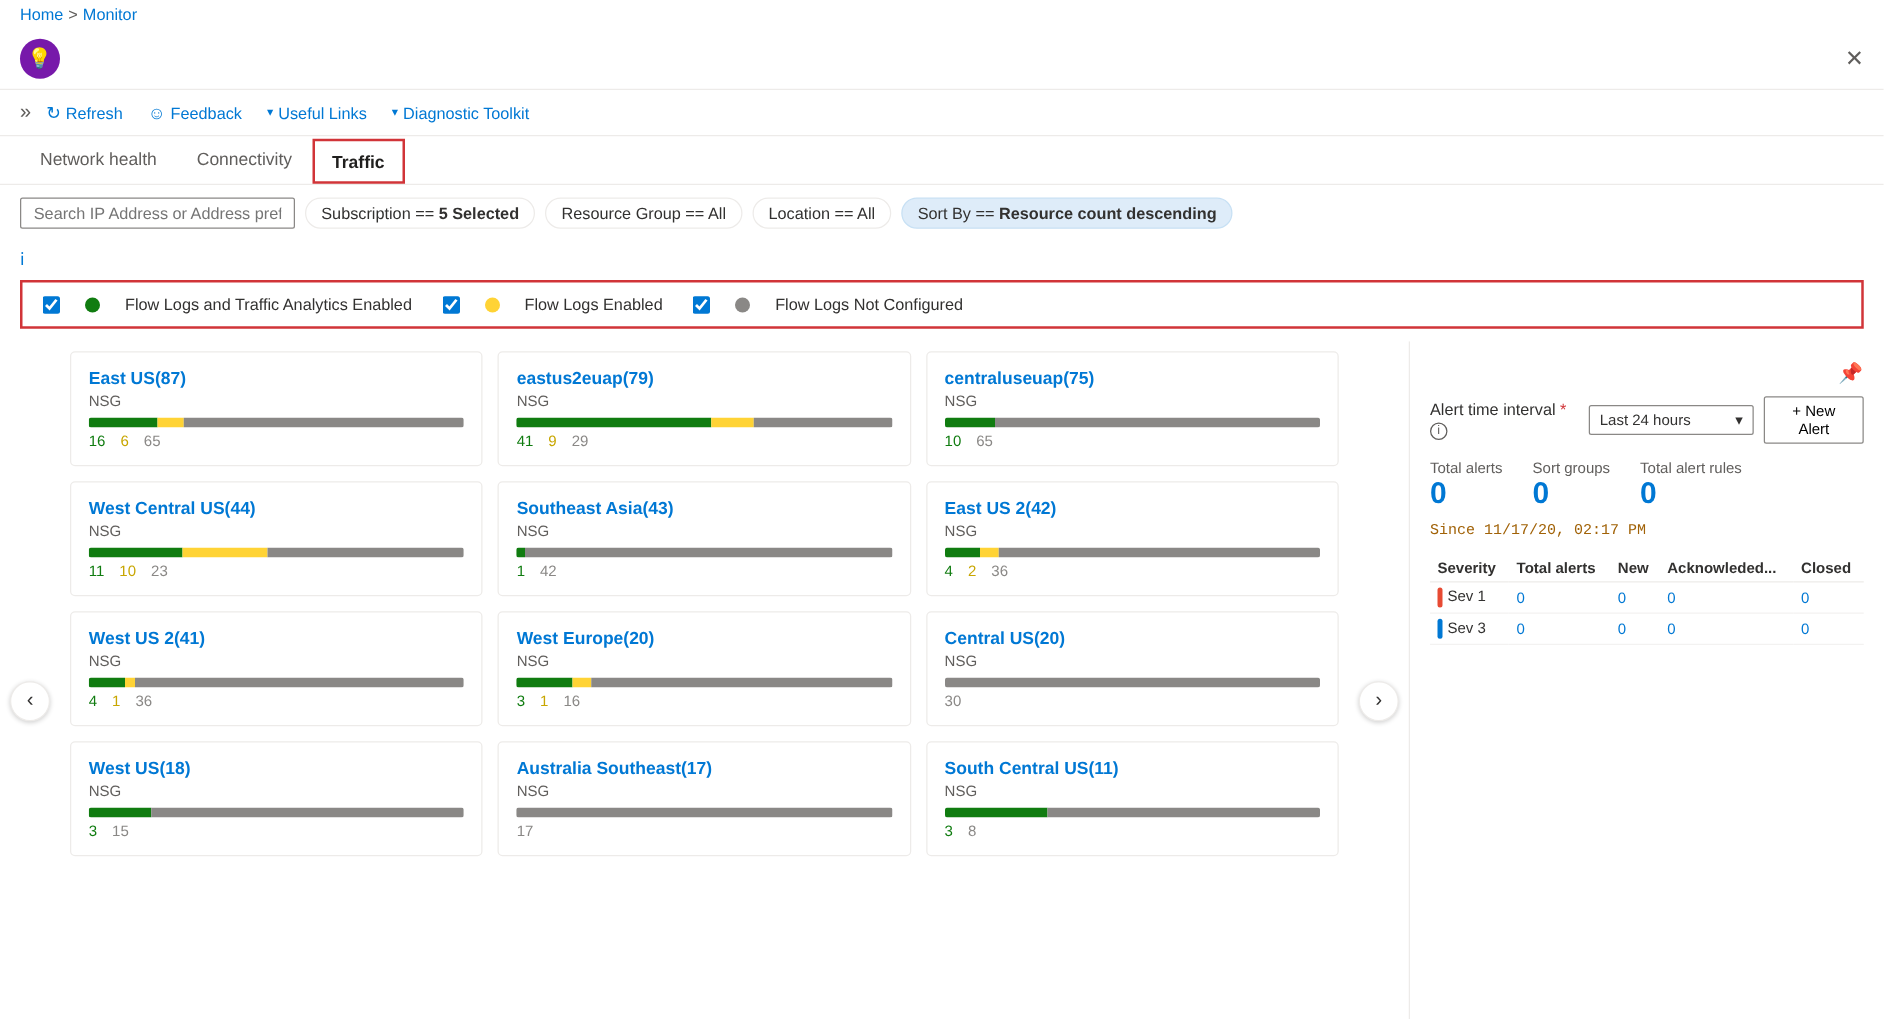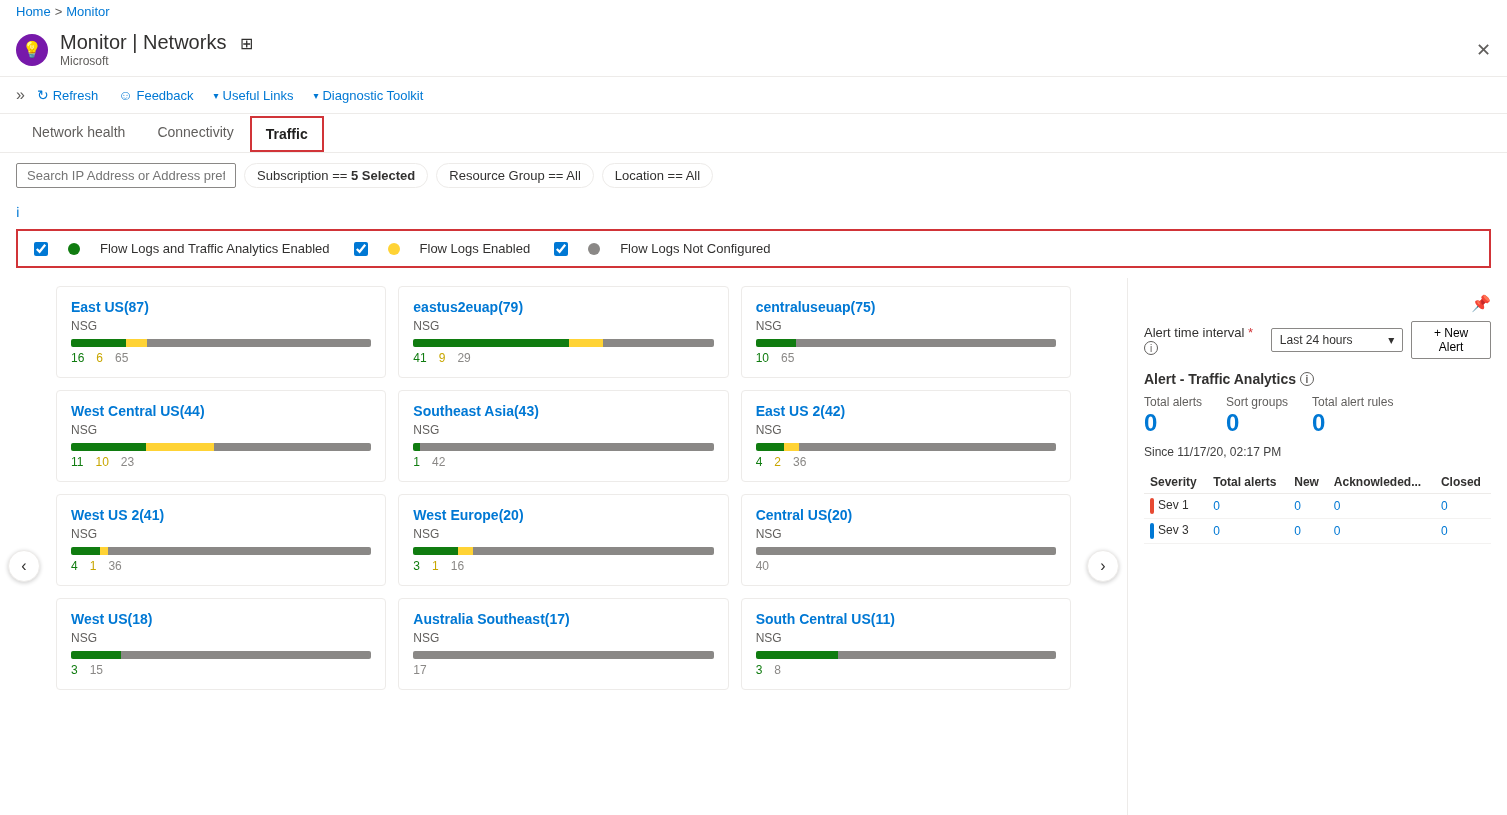--- a/index.html
+++ b/index.html
@@ -67,21 +67,21 @@
     .right-panel-pin { display: flex; justify-content: flex-end; margin-bottom: 8px; }
     .alert-interval-row { display: flex; align-items: center; gap: 8px; margin-bottom: 12px; }
     .alert-interval-select { border: 1px solid #8a8886; padding: 4px 8px; font-size: 12px; border-radius: 2px; width: 140px; background: #fff; cursor: pointer; display: flex; align-items: center; justify-content: space-between; }
     .new-alert-btn { border: 1px solid #8a8886; padding: 4px 10px; font-size: 12px; background: #fff; cursor: pointer; border-radius: 2px; }
     
     .alert-title { font-size: 14px; font-weight: 600; margin-bottom: 8px; display: flex; align-items: center; gap: 4px; }
     .alert-metrics { display: flex; gap: 24px; margin-bottom: 8px; }
     .alert-metric { display: flex; flex-direction: column; }
     .alert-metric-label { font-size: 12px; color: #605e5c; }
     .alert-metric-value { font-size: 24px; font-weight: 600; color: #0078d4; }
-    .alert-since { font-size: 12px; color: #404040; margin-bottom: 12px; }
+    .alert-since { font-size: 12px; color: #a16207; margin-bottom: 12px; font-family: Liberation Mono, monospace; }
     
     .alert-table { width: 100%; border-collapse: collapse; }
     .alert-table th { font-size: 12px; font-weight: 600; color: #323130; text-align: left; padding: 4px 6px; border-bottom: 1px solid #edebe9; }
     .alert-table td { font-size: 12px; padding: 4px 6px; border-bottom: 1px solid #f3f2f1; }
     .sev-indicator { display: inline-block; width: 4px; height: 16px; border-radius: 2px; margin-right: 4px; vertical-align: middle; }
     .sev-0 { background: #d13438; }
     .sev-1 { background: #e74a33; }
     .sev-2 { background: #ff8c00; }
     .sev-3 { background: #0078d4; }
     .sev-4 { background: #0078d4; }
@@ -95,29 +95,20 @@
 
 <div class="breadcrumb">
   <a href="#">Home</a>
   <span>&gt;</span>
   <a href="#">Monitor</a>
 </div>
 
 <div class="app-header">
   <div class="app-header-left">
     <div class="app-icon">💡</div>
-    <div class="app-title-block">
-      <h1>
-        <span>Monitor</span>
-        <span> | </span>
-        <span>Networks</span>
-        <span class="pin-icon">⊞</span>
-      </h1>
-      <p>Microsoft</p>
-    </div>
   </div>
   <span class="close-icon">✕</span>
 </div>
 
 <div class="toolbar">
   <span style="color:#605e5c; cursor:pointer; font-size:16px;">»</span>
   <button class="toolbar-btn">
     <span style="font-size:14px;">↻</span>
     <span>Refresh</span>
   </button>
@@ -141,20 +132,23 @@
   <div class="tab active">Traffic</div>
 </div>
 
 <div class="filters">
   <input class="filter-input" type="text" placeholder="Search IP Address or Address prefix" style="">
   <button class="filter-btn">
     Subscription == <strong>5 Selected</strong>
   </button>
   <button class="filter-btn">Resource Group == All</button>
   <button class="filter-btn">Location == All</button>
+  <button class="filter-btn active">
+    Sort By == <strong>Resource count descending</strong>
+  </button>
 </div>
 
 <div class="info-bar">
   <span class="info-icon">ℹ</span>
 </div>
 
 <div class="legend-box">
   <div class="legend-item">
     <input type="checkbox" class="legend-checkbox" checked="" style="">
     <span class="legend-dot" style="background:#107c10;"></span>
@@ -290,21 +284,21 @@
   </div>
         <div class="tile">
     <div class="tile-title">Central US(20)</div>
     <div class="tile-subtitle">NSG</div>
     <div class="tile-bar-container">
       <div class="tile-bar-green" style="width:0.0%"></div>
       <div class="tile-bar-yellow" style="width:0.0%"></div>
       <div class="tile-bar-gray" style="width:100.0%"></div>
     </div>
     <div class="tile-counts">
-            <span class="tile-count-gray">40</span>
+            <span class="tile-count-gray">30</span>
           </div>
   </div>
         <div class="tile">
     <div class="tile-title">West US(18)</div>
     <div class="tile-subtitle">NSG</div>
     <div class="tile-bar-container">
       <div class="tile-bar-green" style="width:16.7%"></div>
       <div class="tile-bar-yellow" style="width:0.0%"></div>
       <div class="tile-bar-gray" style="width:83.3%"></div>
     </div>
@@ -354,24 +348,20 @@
           <span class="required-star"> *</span>
           <span class="info-circle">i</span>
         </span>
         <div class="alert-interval-select">
           <span>Last 24 hours</span>
           <span>▾</span>
         </div>
         <button class="new-alert-btn">+ New Alert</button>
       </div>
 
-      <div class="alert-title">
-        <span>Alert - Traffic Analytics</span>
-        <span class="info-circle">i</span>
-      </div>
 
       <div class="alert-metrics">
         <div class="alert-metric">
           <span class="alert-metric-label">Total alerts</span>
           <span class="alert-metric-value">0</span>
         </div>
         <div class="alert-metric">
           <span class="alert-metric-label">Sort groups</span>
           <span class="alert-metric-value">0</span>
         </div>

